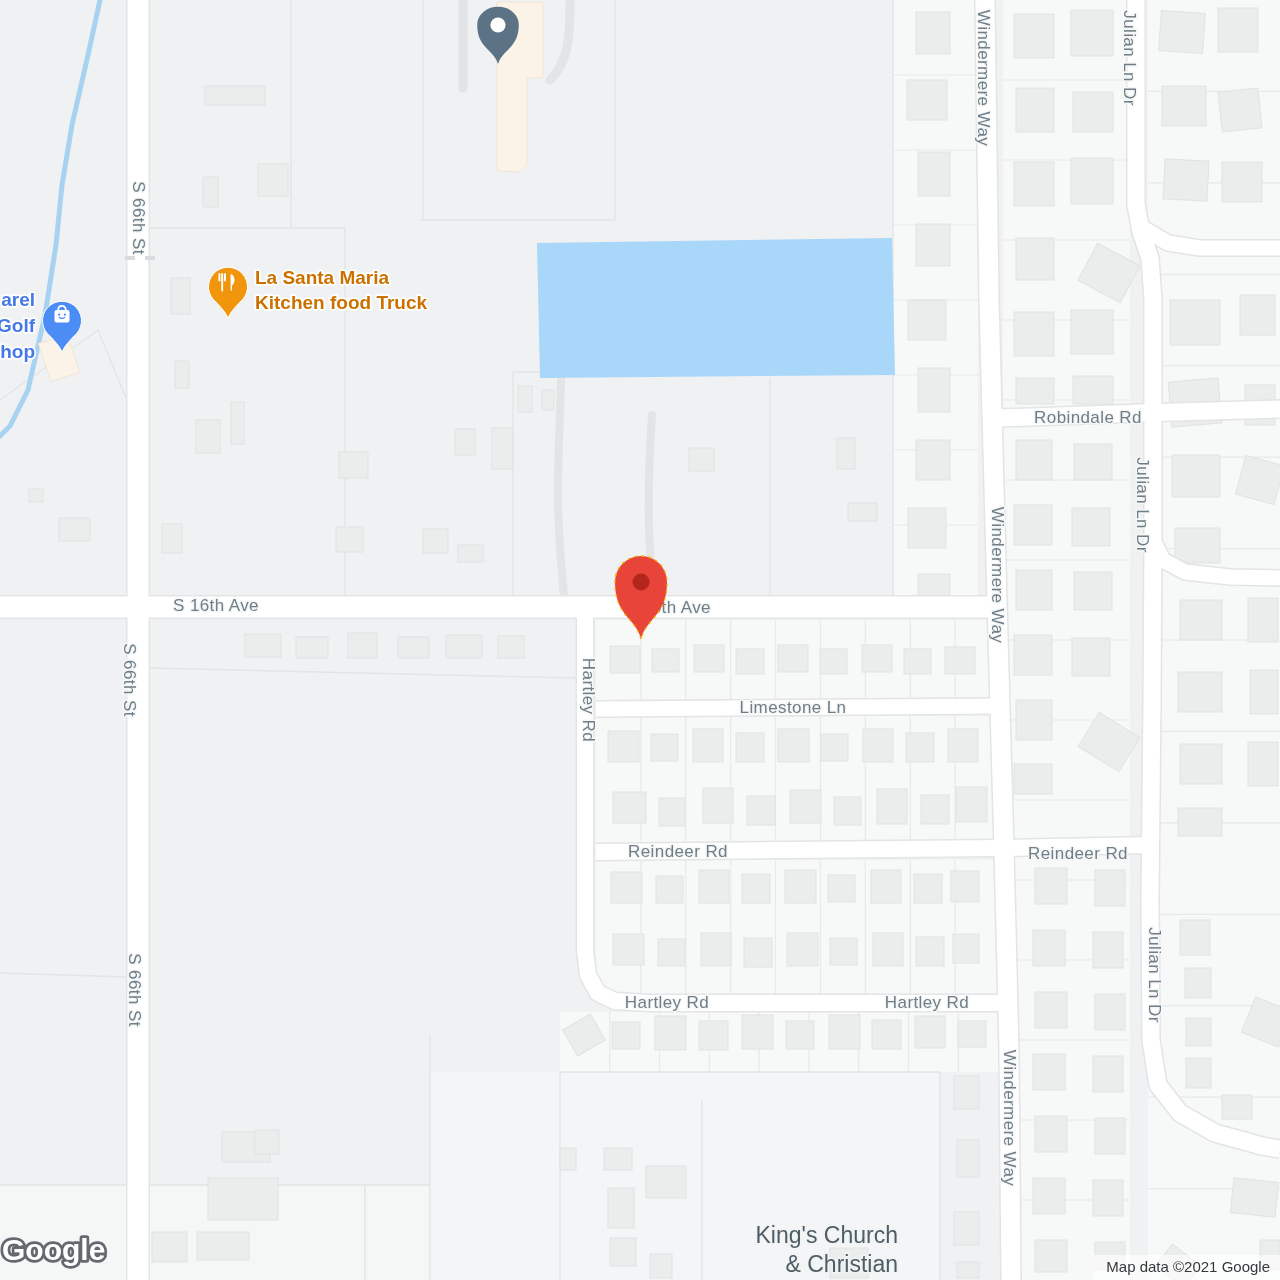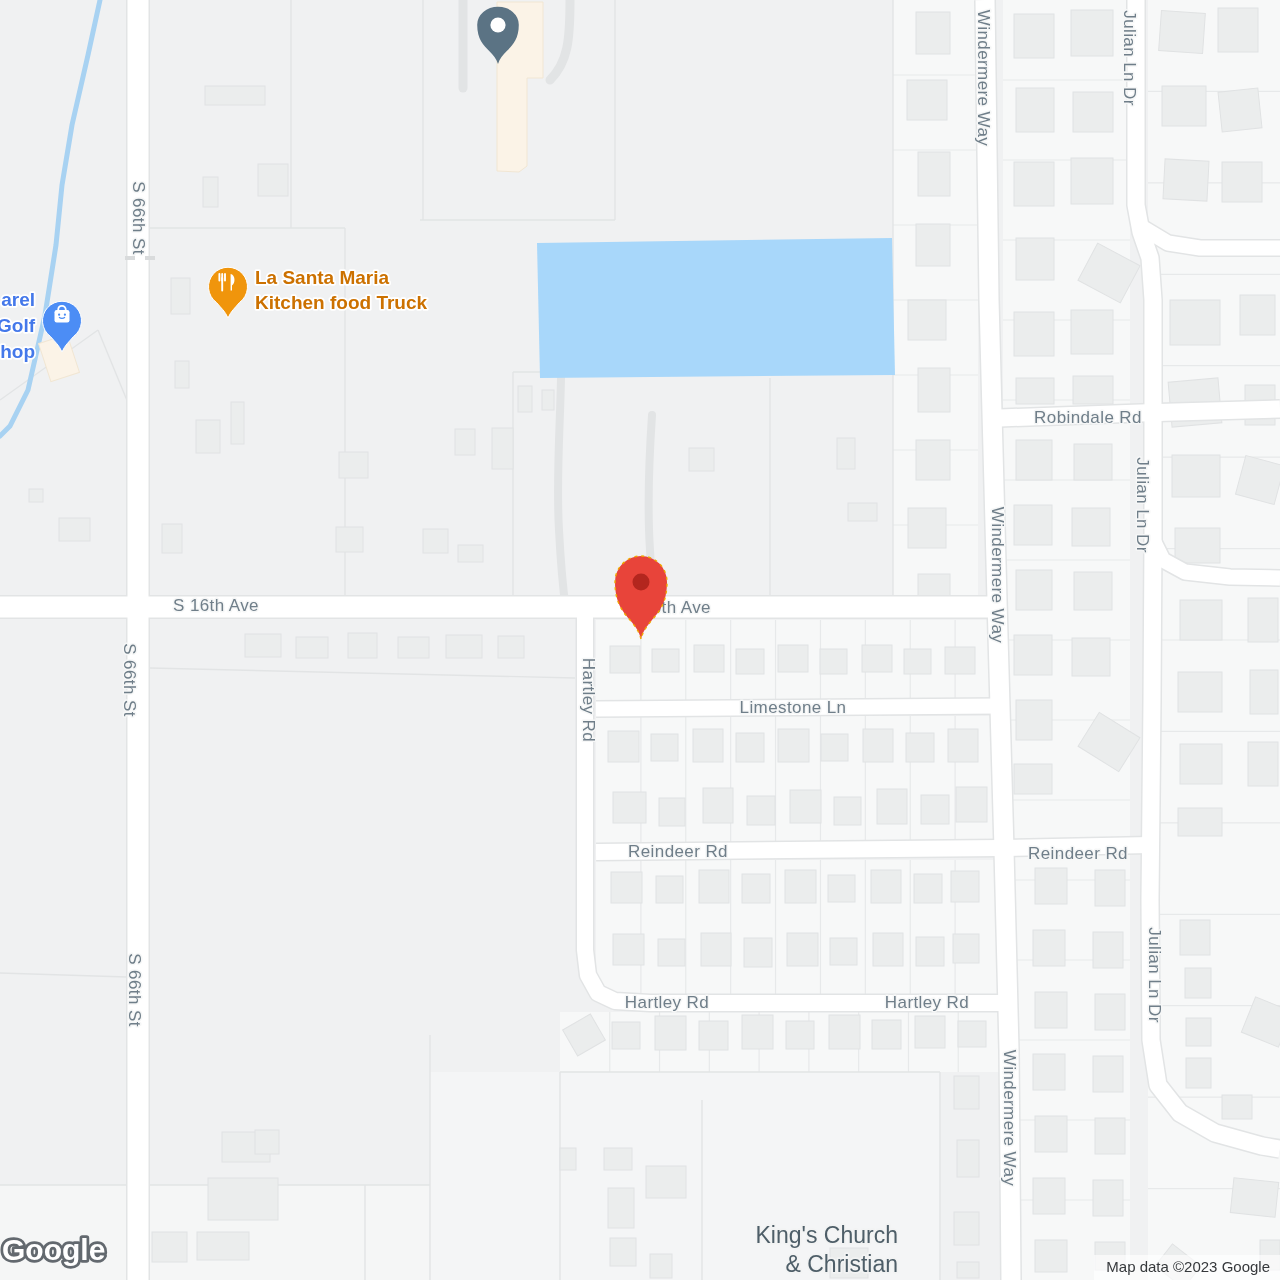--- a/index.html
+++ b/index.html
@@ -375,14 +375,14 @@
         <circle cx="0" cy="-57" r="8.5" fill="#B3261E"></circle>
       </g>
     </svg>
 
   <div id="logo-wrap">
     <svg width="130" height="42">
       <text class="logo-text" x="2" y="30">Google</text>
     </svg>
   </div>
 
-  <div id="attribution">Map data ©2023 Google</div>
+  <div id="attribution">Map data ©2021 Google</div>
 </div>
 
 </body></html>

